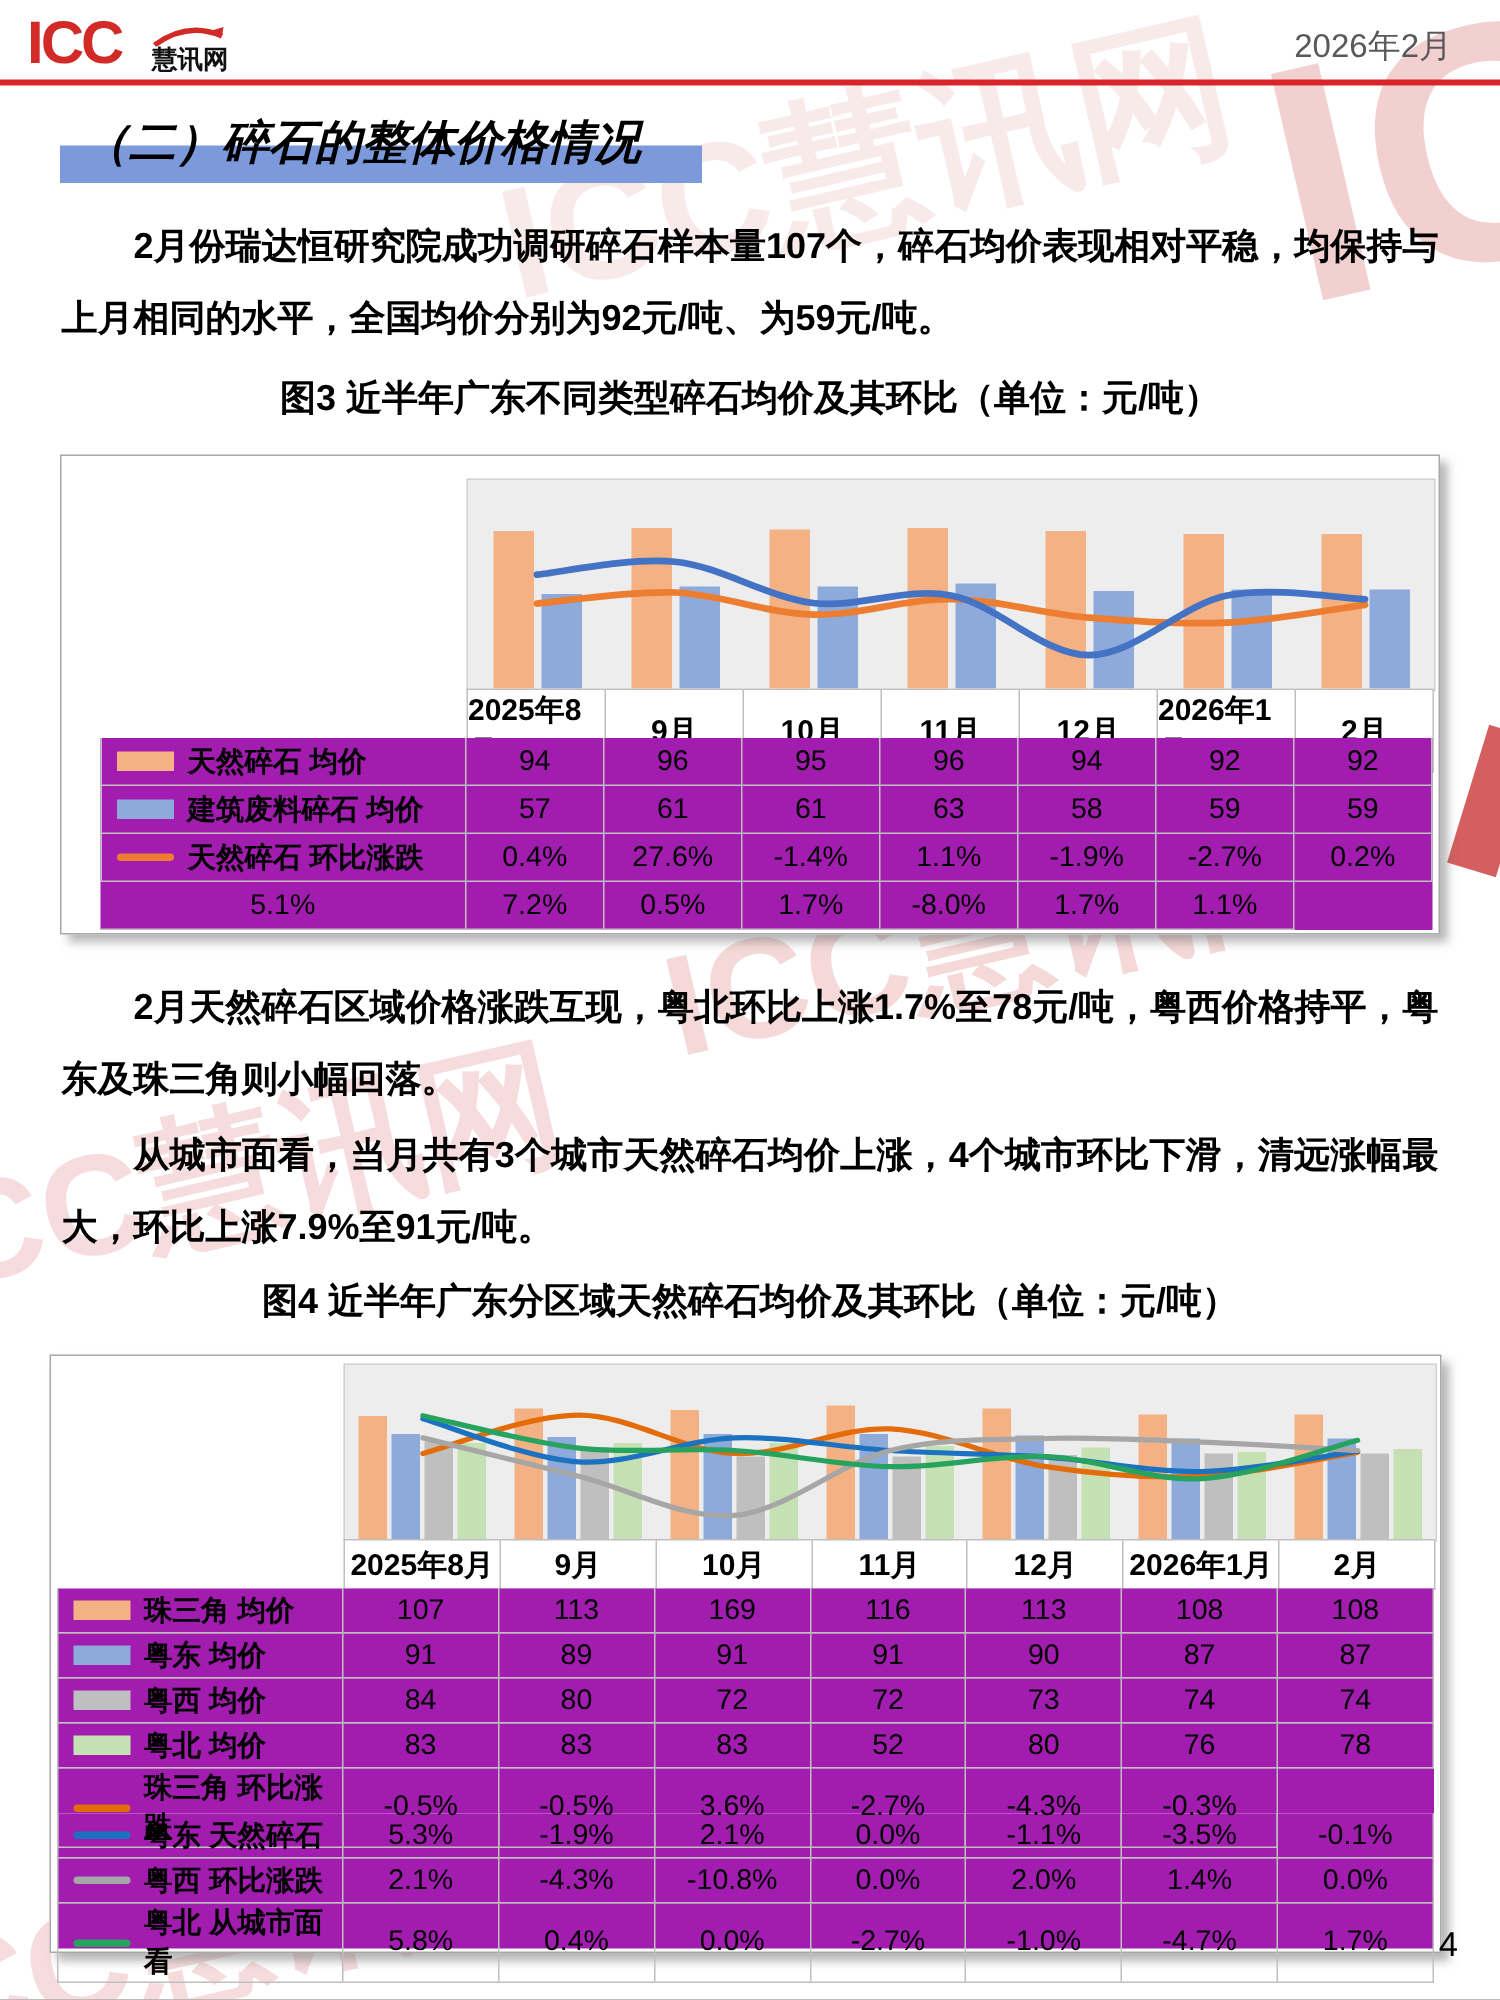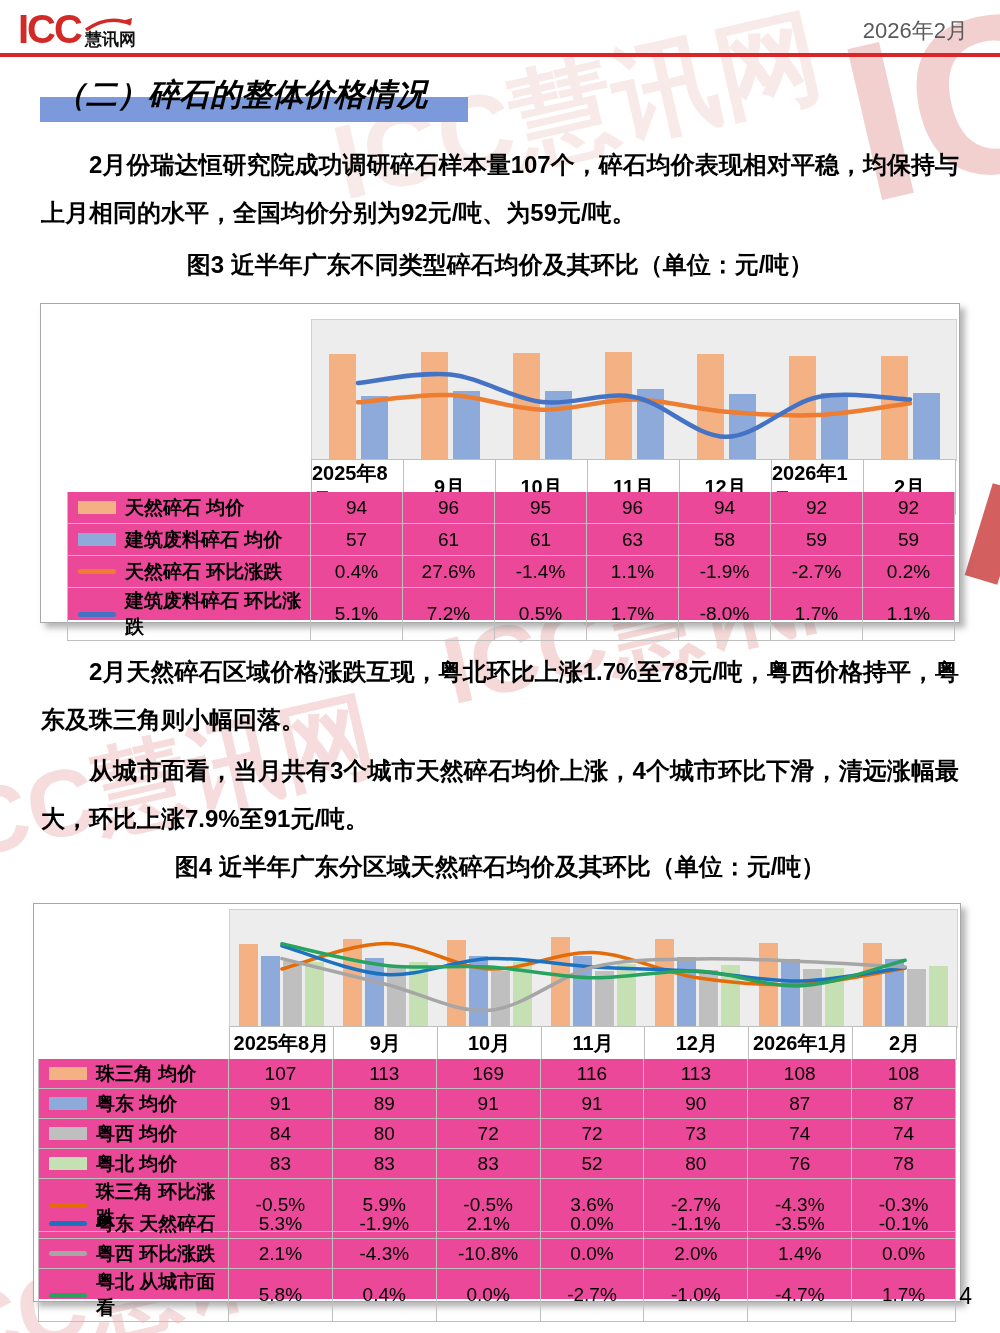--- a/index.html
+++ b/index.html
@@ -1,21 +1,21 @@
 <!DOCTYPE html>
 <html><head>
 <meta charset="utf-8">
 <style>
   html,body{margin:0;padding:0;background:#888;}
   #page{position:relative;width:1000px;height:1333px;background:#ffffff;overflow:hidden;
         font-family:"Liberation Sans","DejaVu Sans",sans-serif;color:#000;}
   
   .logo{position:absolute;left:18px;top:10px;display:flex;align-items:flex-end;}
   .logo-icc{font-size:40px;font-weight:bold;color:#D22B27;letter-spacing:-2px;line-height:38px;}
-  .logo-right{display:flex;flex-direction:column;align-items:flex-end;margin-left:3px;}
+  .logo-right{display:flex;flex-direction:column;align-items:center;margin-left:20px;}
   .logo-site{font-size:17px;font-weight:bold;color:#111;line-height:17px;}
   .hdr-date{position:absolute;right:32px;top:16px;font-size:22px;color:#595959;}
   .red-rule{position:absolute;left:0;top:53px;width:100%;height:4px;background:#D9252A;}
   
   .wm{position:absolute;font-weight:bold;white-space:nowrap;pointer-events:none;
       transform:rotate(-13deg);color:rgba(224,140,140,0.30);}
   .wm-corner{font-size:225px;color:rgba(229,150,150,0.45);}
   .red-wedge{position:absolute;left:978px;top:486px;width:34px;height:96px;background:#CB4343;
              transform:rotate(17deg);opacity:.85;}
   
@@ -28,21 +28,21 @@
   .figcap{position:absolute;left:40px;width:920px;text-align:center;font-size:24px;font-weight:bold;}
   
   .figurebox{position:absolute;background:#fff;border:1px solid #A8A8A8;
              box-shadow:5px 5px 6px rgba(110,110,110,.5);}
   .plot{position:absolute;background:#EDEDED;border:1px solid #D2D2D2;}
   .bar{position:absolute;bottom:0;}
   .catrow{position:absolute;display:grid;background:#fff;border-left:1px solid #BFBFBF;border-top:1px solid #BFBFBF;}
   .catrow div{border-right:1px solid #BFBFBF;border-bottom:1px solid #BFBFBF;display:flex;
               align-items:center;justify-content:center;font-size:20px;font-weight:600;}
   .dtable{position:absolute;border-top:0;}
-  .trow{display:grid;background:#ec4899;}
+  .trow{display:grid;background:#a21caf;}
   .lcell{border:solid #BFBFBF;border-width:0 1px 1px 1px;display:flex;align-items:center;
          padding-left:10px;gap:9px;font-size:19px;font-weight:600;}
   .vcell{border-right:1px solid #BFBFBF;border-bottom:1px solid #BFBFBF;display:flex;
          align-items:center;justify-content:center;font-size:19px;}
   .swatch-bar{width:38px;height:13px;flex:none;}
   .swatch-line{width:38px;height:5px;border-radius:3px;flex:none;}
   .pageno{position:absolute;right:28px;top:1283px;font-size:23px;}
 </style>
 </head>
 <body>
@@ -144,24 +144,20 @@
           </div>
           <div class="vcell">0.4%</div>
           <div class="vcell">27.6%</div>
           <div class="vcell">-1.4%</div>
           <div class="vcell">1.1%</div>
           <div class="vcell">-1.9%</div>
           <div class="vcell">-2.7%</div>
           <div class="vcell">0.2%</div>
         </div>
         <div class="trow" style="height: 32px; grid-template-columns: 244px repeat(7, 1fr);">
-          <div class="lcell">
-            <span class="swatch-line" style="background: rgb(68, 114, 196);"></span>
-            <span>建筑废料碎石 环比涨跌</span>
-          </div>
           <div class="vcell">5.1%</div>
           <div class="vcell">7.2%</div>
           <div class="vcell">0.5%</div>
           <div class="vcell">1.7%</div>
           <div class="vcell">-8.0%</div>
           <div class="vcell">1.7%</div>
           <div class="vcell">1.1%</div>
         </div>
       </div>
     </div>
@@ -270,21 +266,20 @@
           <div class="vcell">80</div>
           <div class="vcell">76</div>
           <div class="vcell">78</div>
         </div>
         <div class="trow" style="height: 30px; grid-template-columns: 191px repeat(7, 1fr);">
           <div class="lcell">
             <span class="swatch-line" style="background: rgb(227, 108, 9);"></span>
             <span>珠三角 环比涨跌</span>
           </div>
           <div class="vcell">-0.5%</div>
-          <div class="vcell">5.9%</div>
           <div class="vcell">-0.5%</div>
           <div class="vcell">3.6%</div>
           <div class="vcell">-2.7%</div>
           <div class="vcell">-4.3%</div>
           <div class="vcell">-0.3%</div>
         </div>
         <div class="trow" style="height: 30px; grid-template-columns: 191px repeat(7, 1fr);">
           <div class="lcell">
             <span class="swatch-line" style="background: rgb(27, 114, 192);"></span>
             <span>粤东 天然碎石</span>

